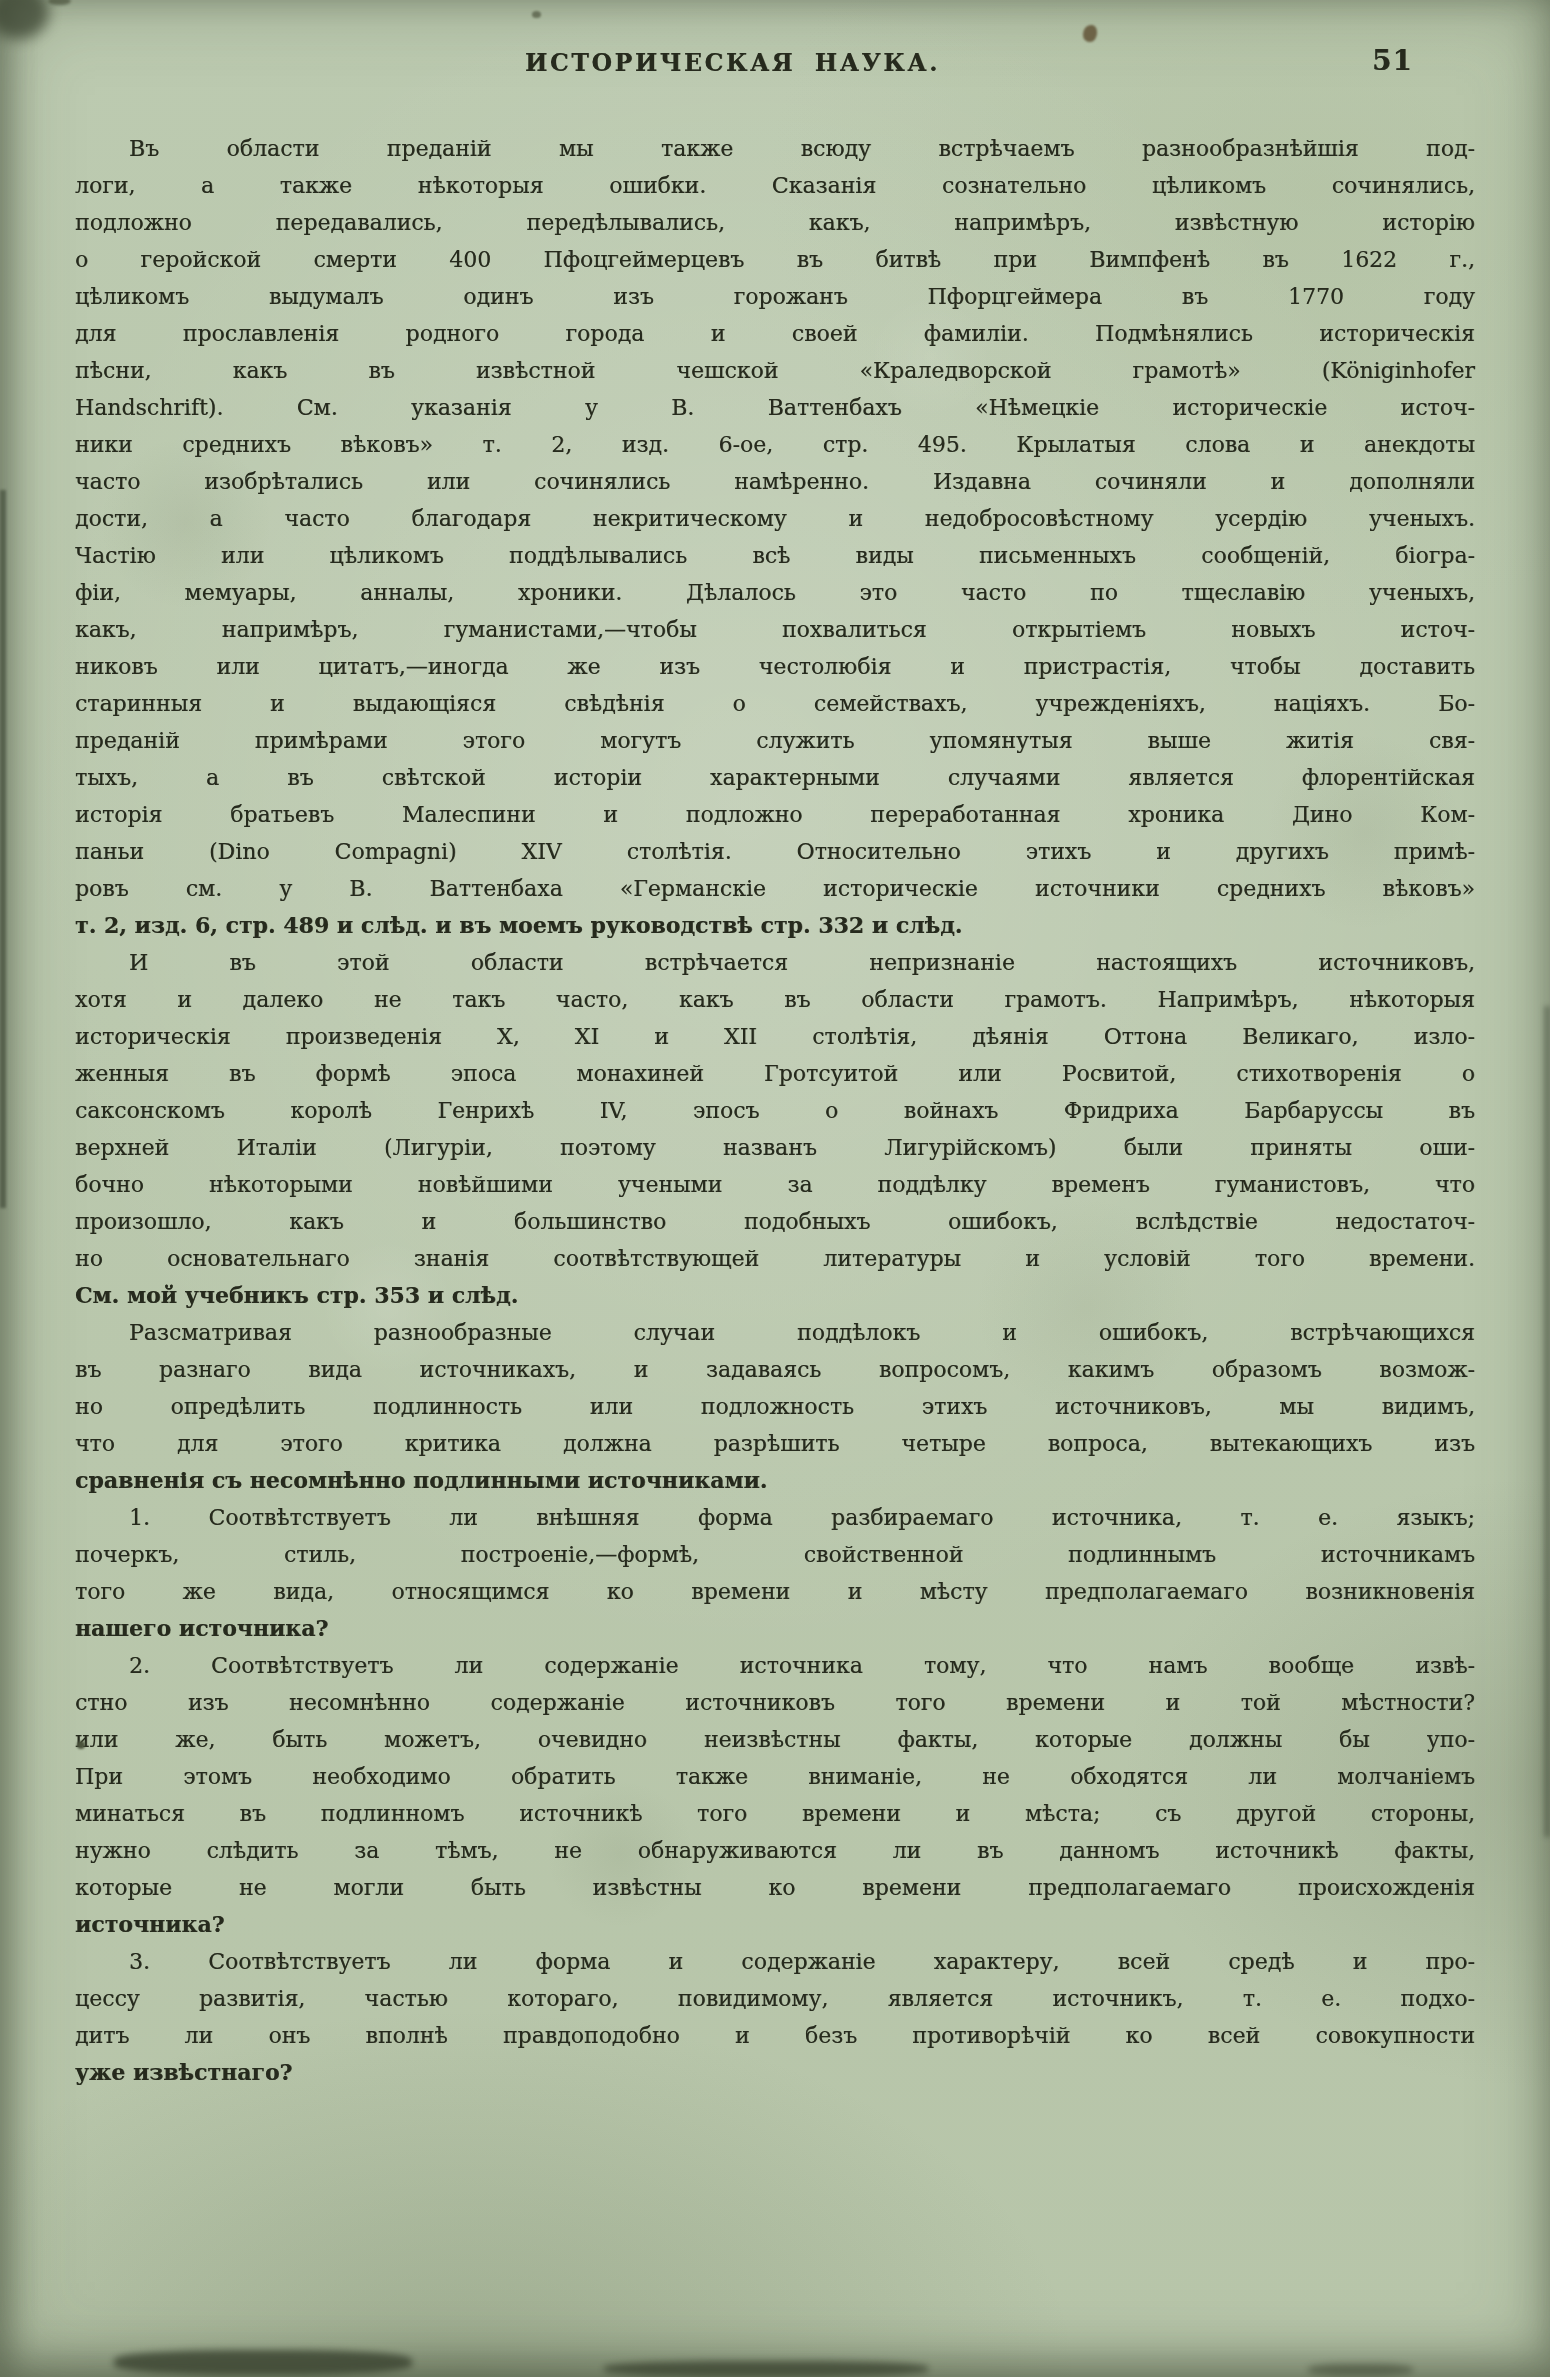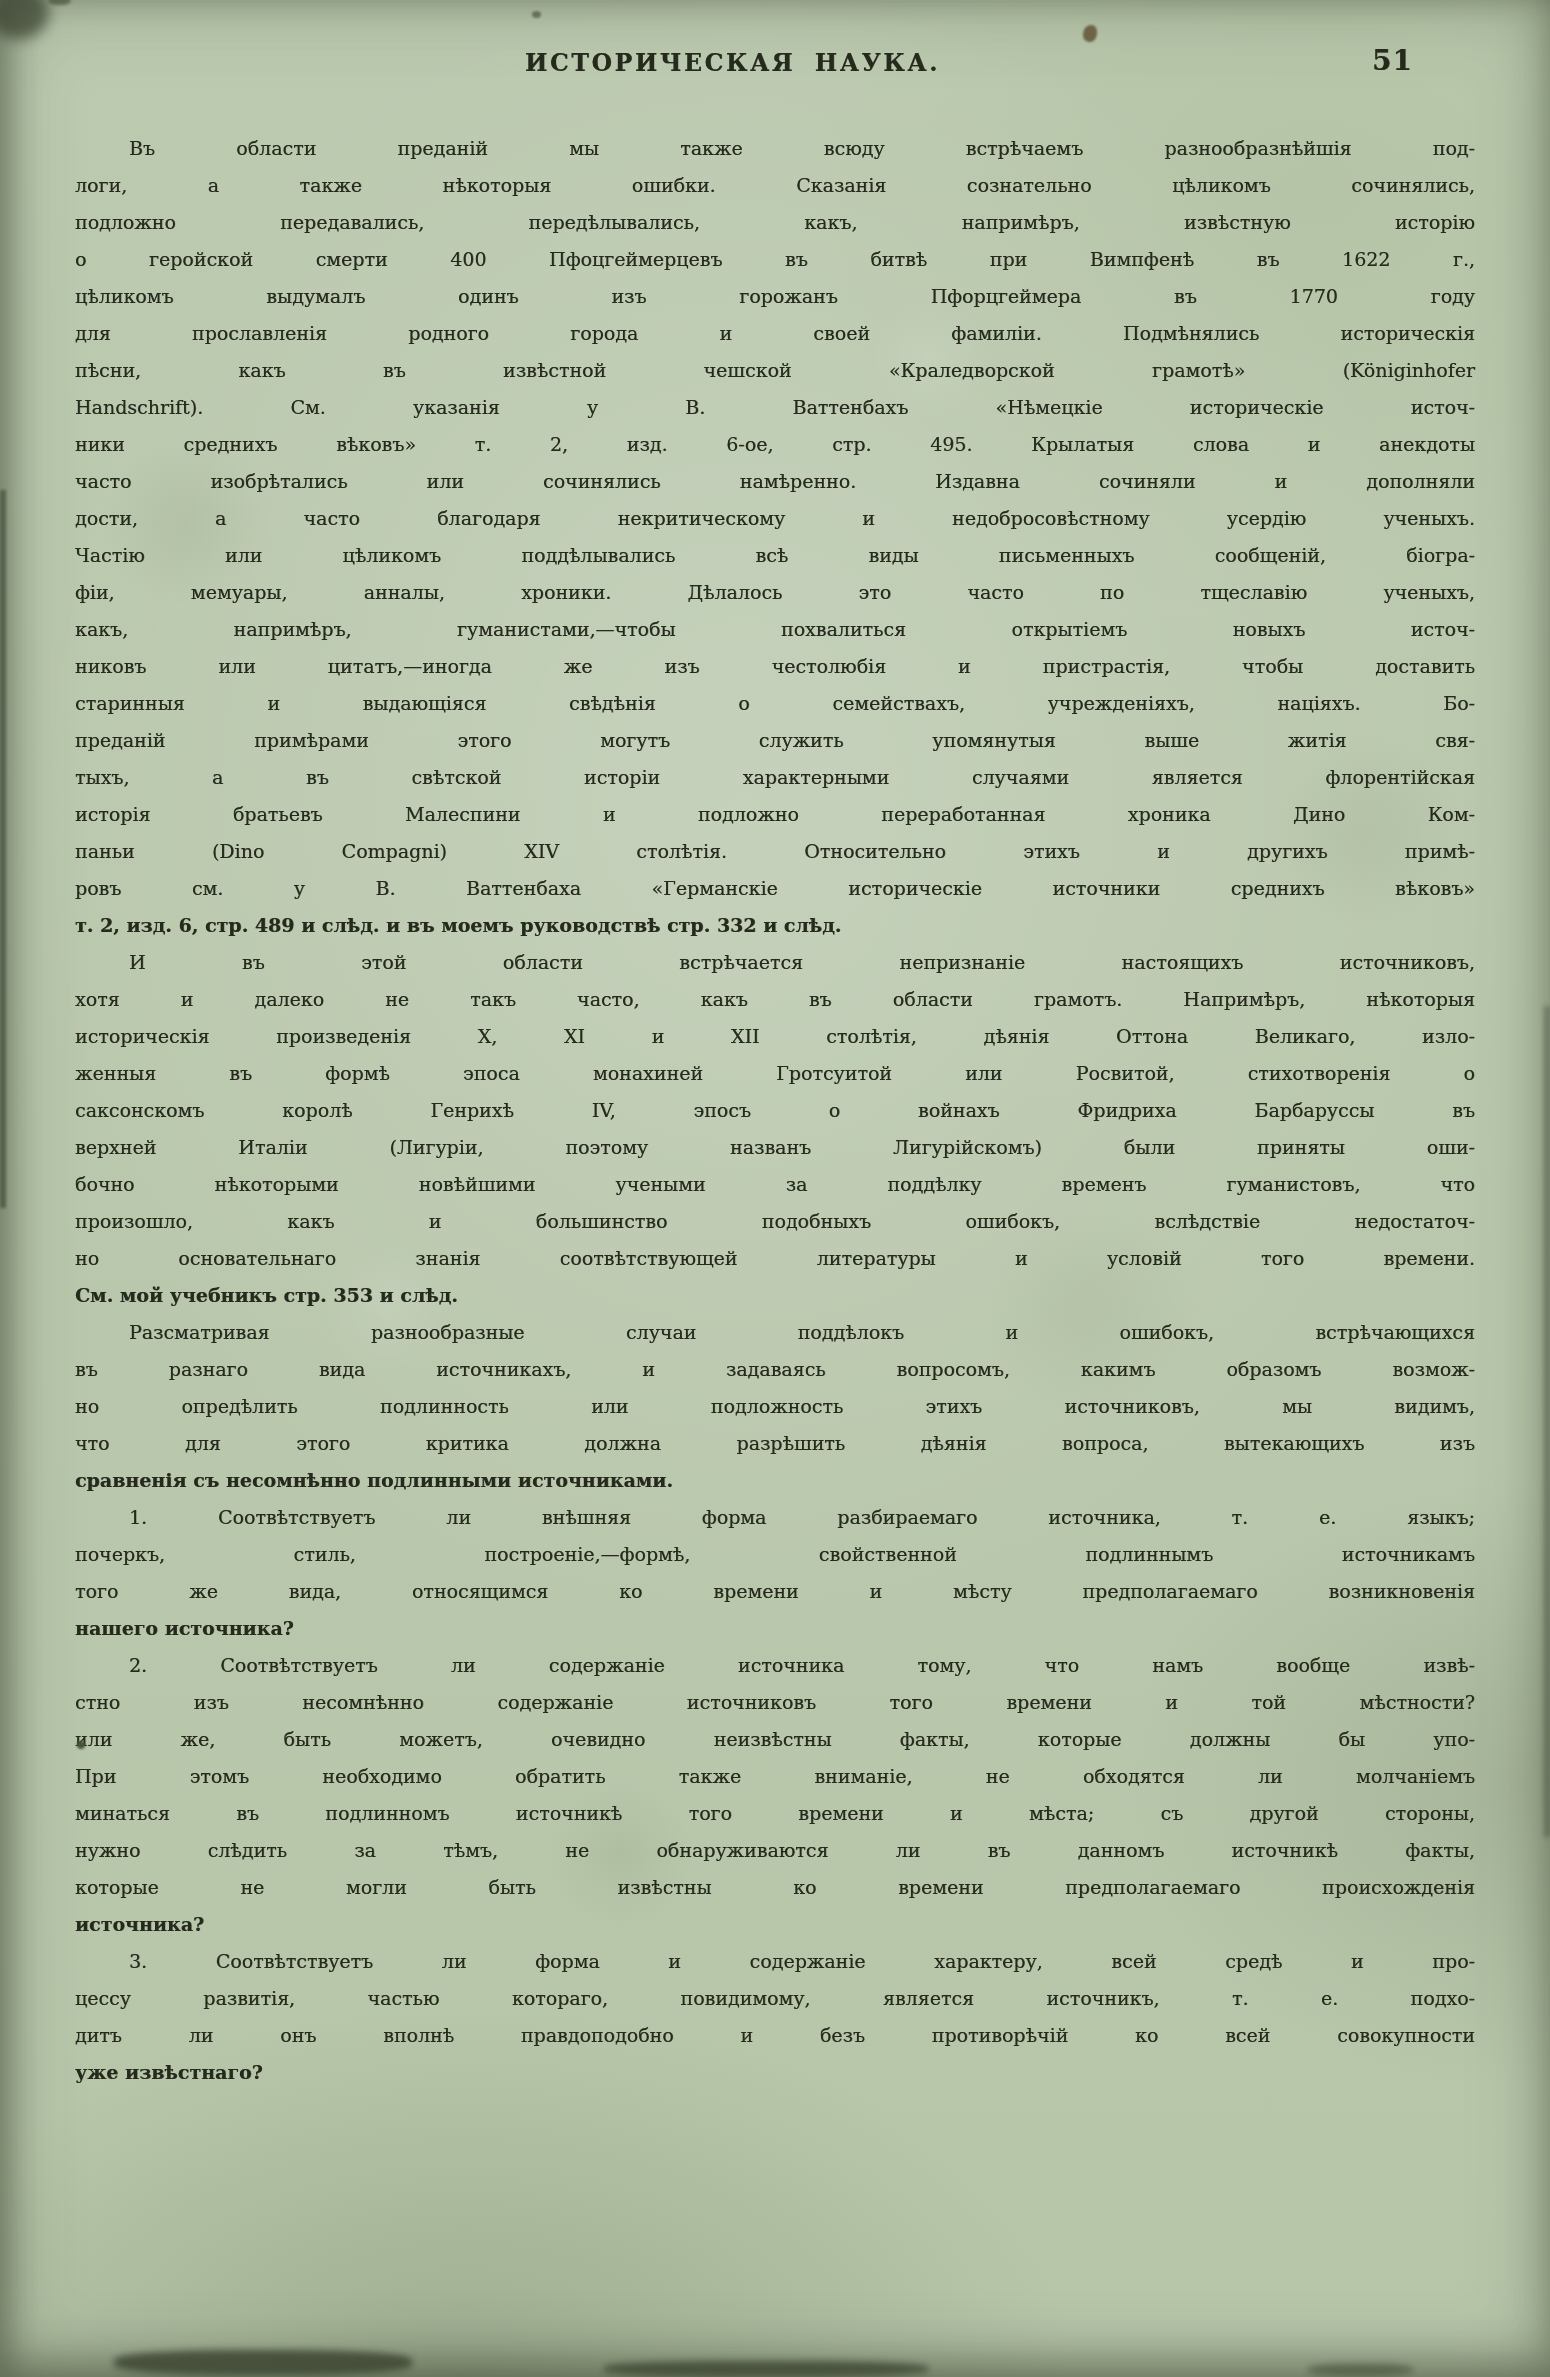--- a/index.html
+++ b/index.html
@@ -39,21 +39,21 @@
     font-weight:bold;font-size:23.6px;letter-spacing:2.6px;word-spacing:8.8px;
     text-shadow:0.4px 0.4px 0 rgba(38,42,29,0.6);
   }
   .page-number{
     position:absolute;left:1372px;top:0;
     font-weight:bold;font-size:28px;letter-spacing:0.9px;
     text-shadow:0.4px 0.4px 0 rgba(38,42,29,0.6);
   }
   .text-block{
     position:absolute;left:75px;top:130px;width:1400px;
-    font-size:19px;line-height:37px;
+    font-size:22px;line-height:37px;
     text-shadow:0.4px 0.4px 0 rgba(38,42,29,0.55);
   }
   .paragraph{margin:0;}
   .line{text-align:justify;text-align-last:justify;white-space:normal;}
   .line.last{text-align-last:left;font-weight:bold;}
   .line.first{text-indent:54px;}
   
   .stain{position:absolute;pointer-events:none;}
   .s1{left:1083px;top:24.5px;width:14px;height:17.5px;background:#6d6347;border-radius:60% 40% 55% 45%;filter:blur(0.9px);}
   .s2{left:532px;top:10.5px;width:8.8px;height:7px;background:#59614a;border-radius:50%;filter:blur(0.9px);opacity:.8;}
@@ -110,21 +110,21 @@
         <div class="line">верхней Италіи (Лигуріи, поэтому названъ Лигурійскомъ) были приняты оши-</div>
         <div class="line">бочно нѣкоторыми новѣйшими учеными за поддѣлку временъ гуманистовъ, что</div>
         <div class="line">произошло, какъ и большинство подобныхъ ошибокъ, вслѣдствіе недостаточ-</div>
         <div class="line">но основательнаго знанія соотвѣтствующей литературы и условій того времени.</div>
         <div class="line last">См. мой учебникъ стр. 353 и слѣд.</div>
       </div>
       <div class="paragraph">
         <div class="line first">Разсматривая разнообразные случаи поддѣлокъ и ошибокъ, встрѣчающихся</div>
         <div class="line">въ разнаго вида источникахъ, и задаваясь вопросомъ, какимъ образомъ возмож-</div>
         <div class="line">но опредѣлить подлинность или подложность этихъ источниковъ, мы видимъ,</div>
-        <div class="line">что для этого критика должна разрѣшить дѣянія вопроса, вытекающихъ изъ</div>
+        <div class="line">что для этого критика должна разрѣшить четыре вопроса, вытекающихъ изъ</div>
         <div class="line last">сравненія съ несомнѣнно подлинными источниками.</div>
       </div>
       <div class="paragraph">
         <div class="line first">1. Соотвѣтствуетъ ли внѣшняя форма разбираемаго источника, т. е. языкъ;</div>
         <div class="line">почеркъ, стиль, построеніе,—формѣ, свойственной подлиннымъ источникамъ</div>
         <div class="line">того же вида, относящимся ко времени и мѣсту предполагаемаго возникновенія</div>
         <div class="line last">нашего источника?</div>
       </div>
       <div class="paragraph">
         <div class="line first">2. Соотвѣтствуетъ ли содержаніе источника тому, что намъ вообще извѣ-</div>

